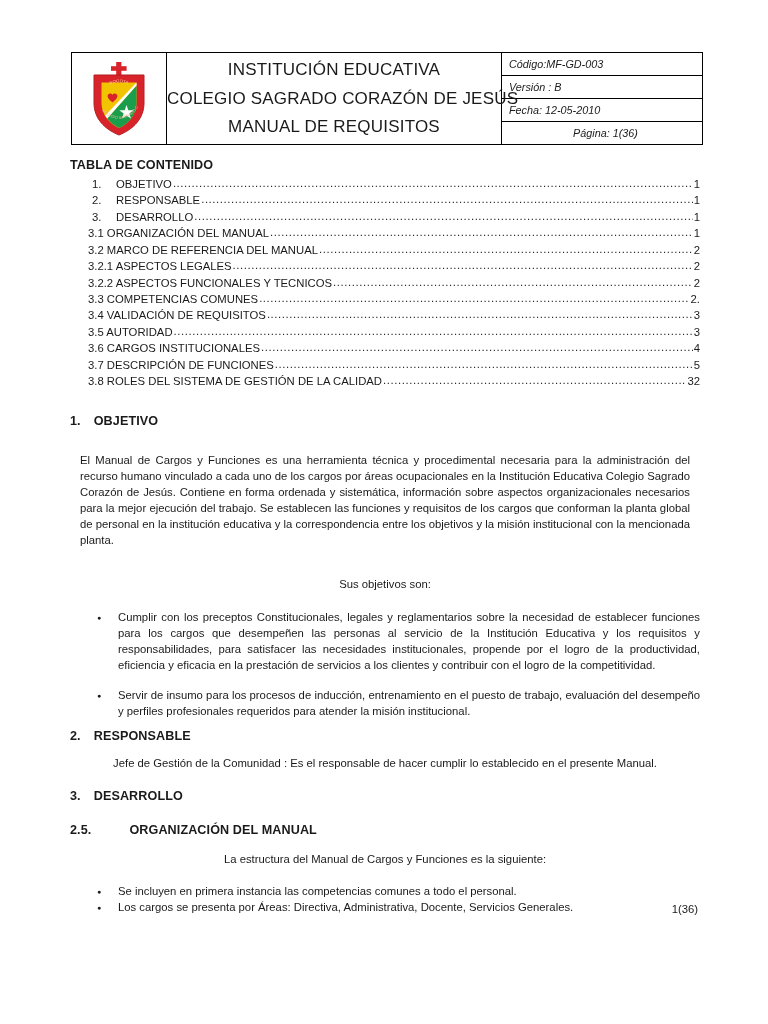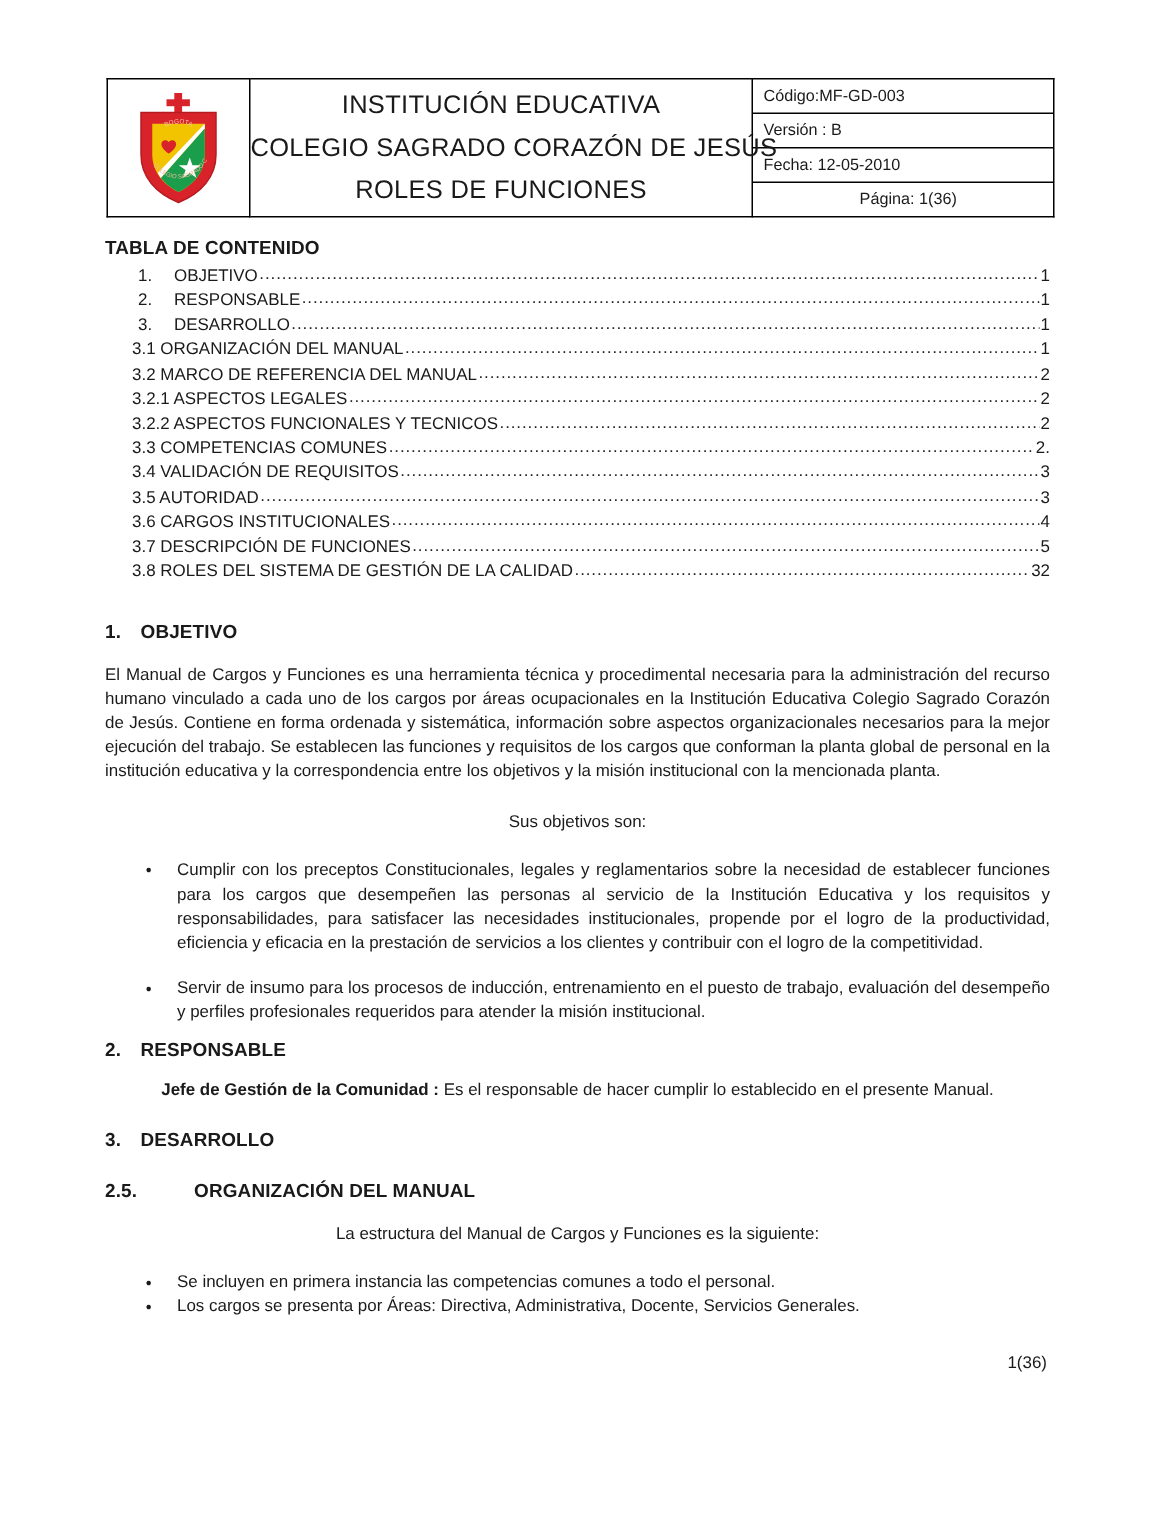--- a/index.html
+++ b/index.html
@@ -64,20 +64,21 @@
     border-collapse: collapse;
     table-layout: fixed;
   }
   .meta-table td {
     border: 0;
     border-bottom: 1px solid #000;
     font-size: 10.8px;
     padding: 3.5px 0 3.5px 7px;
     height: 15px;
     white-space: nowrap;
+    font-style: italic;
   }
   .meta-table tr:last-child td { border-bottom: 0; text-align: center; }
 
   
   .crest { display: block; margin: 0 auto; }
 
   
   .content {
     position: absolute;
     left: 70px;
@@ -130,31 +131,31 @@
     letter-spacing: 0.1px;
   }
   .h-num .n { display: inline-block; }
   .h-num .t { display: inline-block; margin-left: 13px; }
   .h-sub .t { margin-left: 38px; }
 
   p.body {
     font-size: 11.3px;
     line-height: 1.42;
     text-align: justify;
-    margin: 0;
+    margin: 10px;
     color: #1a1a1a;
   }
   p.plain {
     font-size: 11.3px;
     line-height: 1.42;
     margin: 0;
     color: #1a1a1a;
     text-align: center;
   }
-  .bold-lead { font-weight: bold; }
+  .bold-lead { font-weight: normal; }
 
   ul.bullets {
     list-style: none;
     margin: 0;
     padding: 0;
   }
   ul.bullets > li {
     position: relative;
     padding-left: 48px;
     font-size: 11.3px;
@@ -222,21 +223,21 @@
             <path id="arcBot" d="M12 46 A22 24 0 0 0 50 46" fill="none"></path>
             <text font-size="4" fill="#f0b89a" font-family="'Liberation Sans', sans-serif">
               <textPath href="#arcBot" startOffset="8%">COLEGIO SAGRADO CORAZON</textPath>
             </text>
           </svg>
         </span>
       </td>
       <td class="title-cell">
         <div class="tline">INSTITUCIÓN EDUCATIVA</div>
         <div class="tline">COLEGIO SAGRADO CORAZÓN DE JESÚS</div>
-        <div class="tline">ROLES DE FUNCIONES</div>
+        <div class="tline">MANUAL DE REQUISITOS</div>
       </td>
       <td class="meta-cell-wrap">
         <table class="meta-table">
           <tbody>
                 <tr>
                   <td>Código:MF-GD-003</td>
                 </tr>
           <tr>
                   <td>Versión : B</td>
                 </tr>

